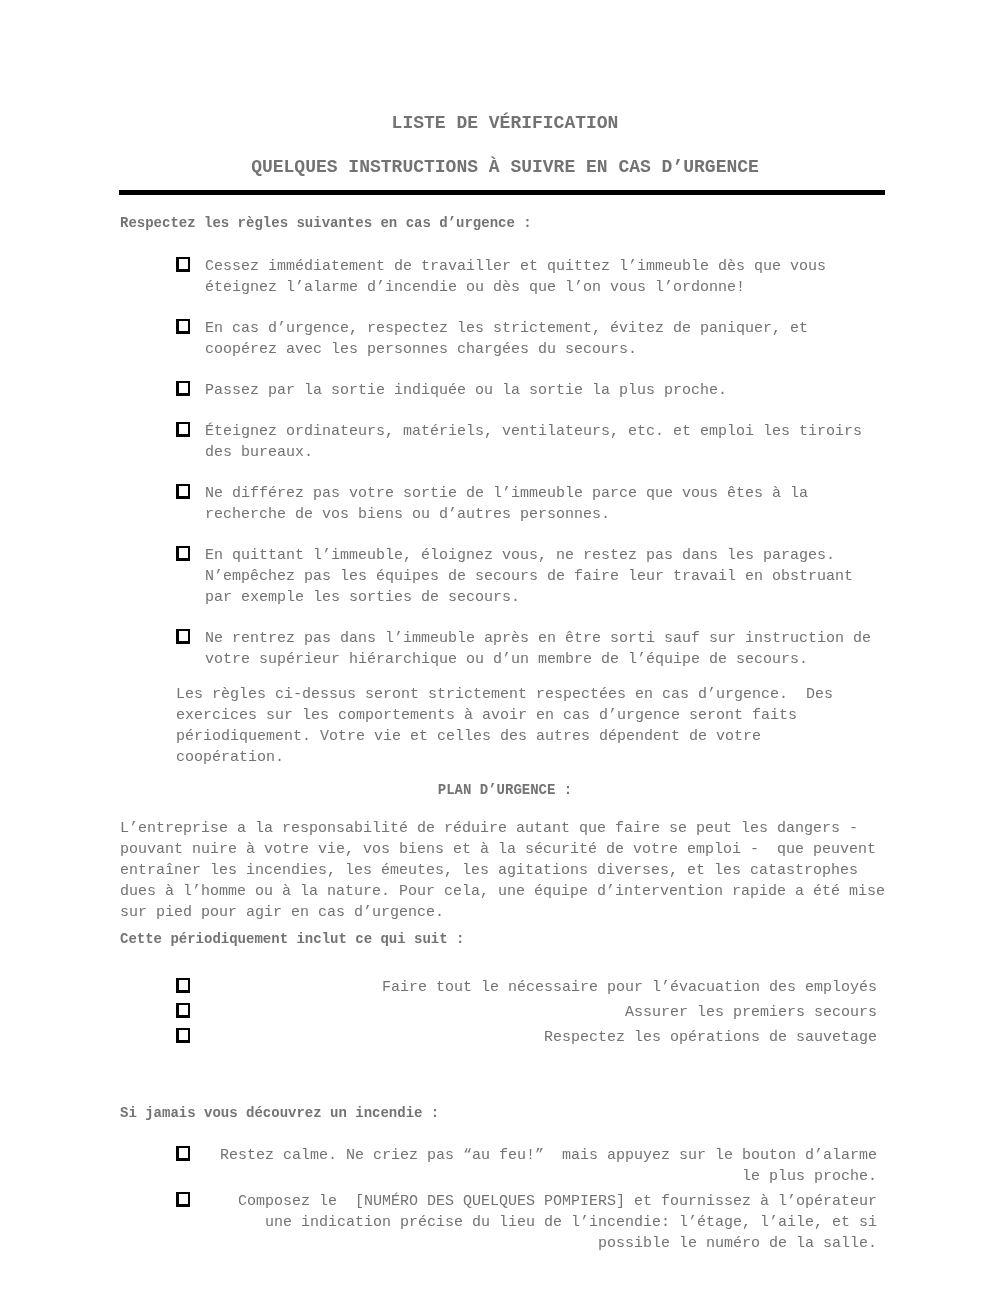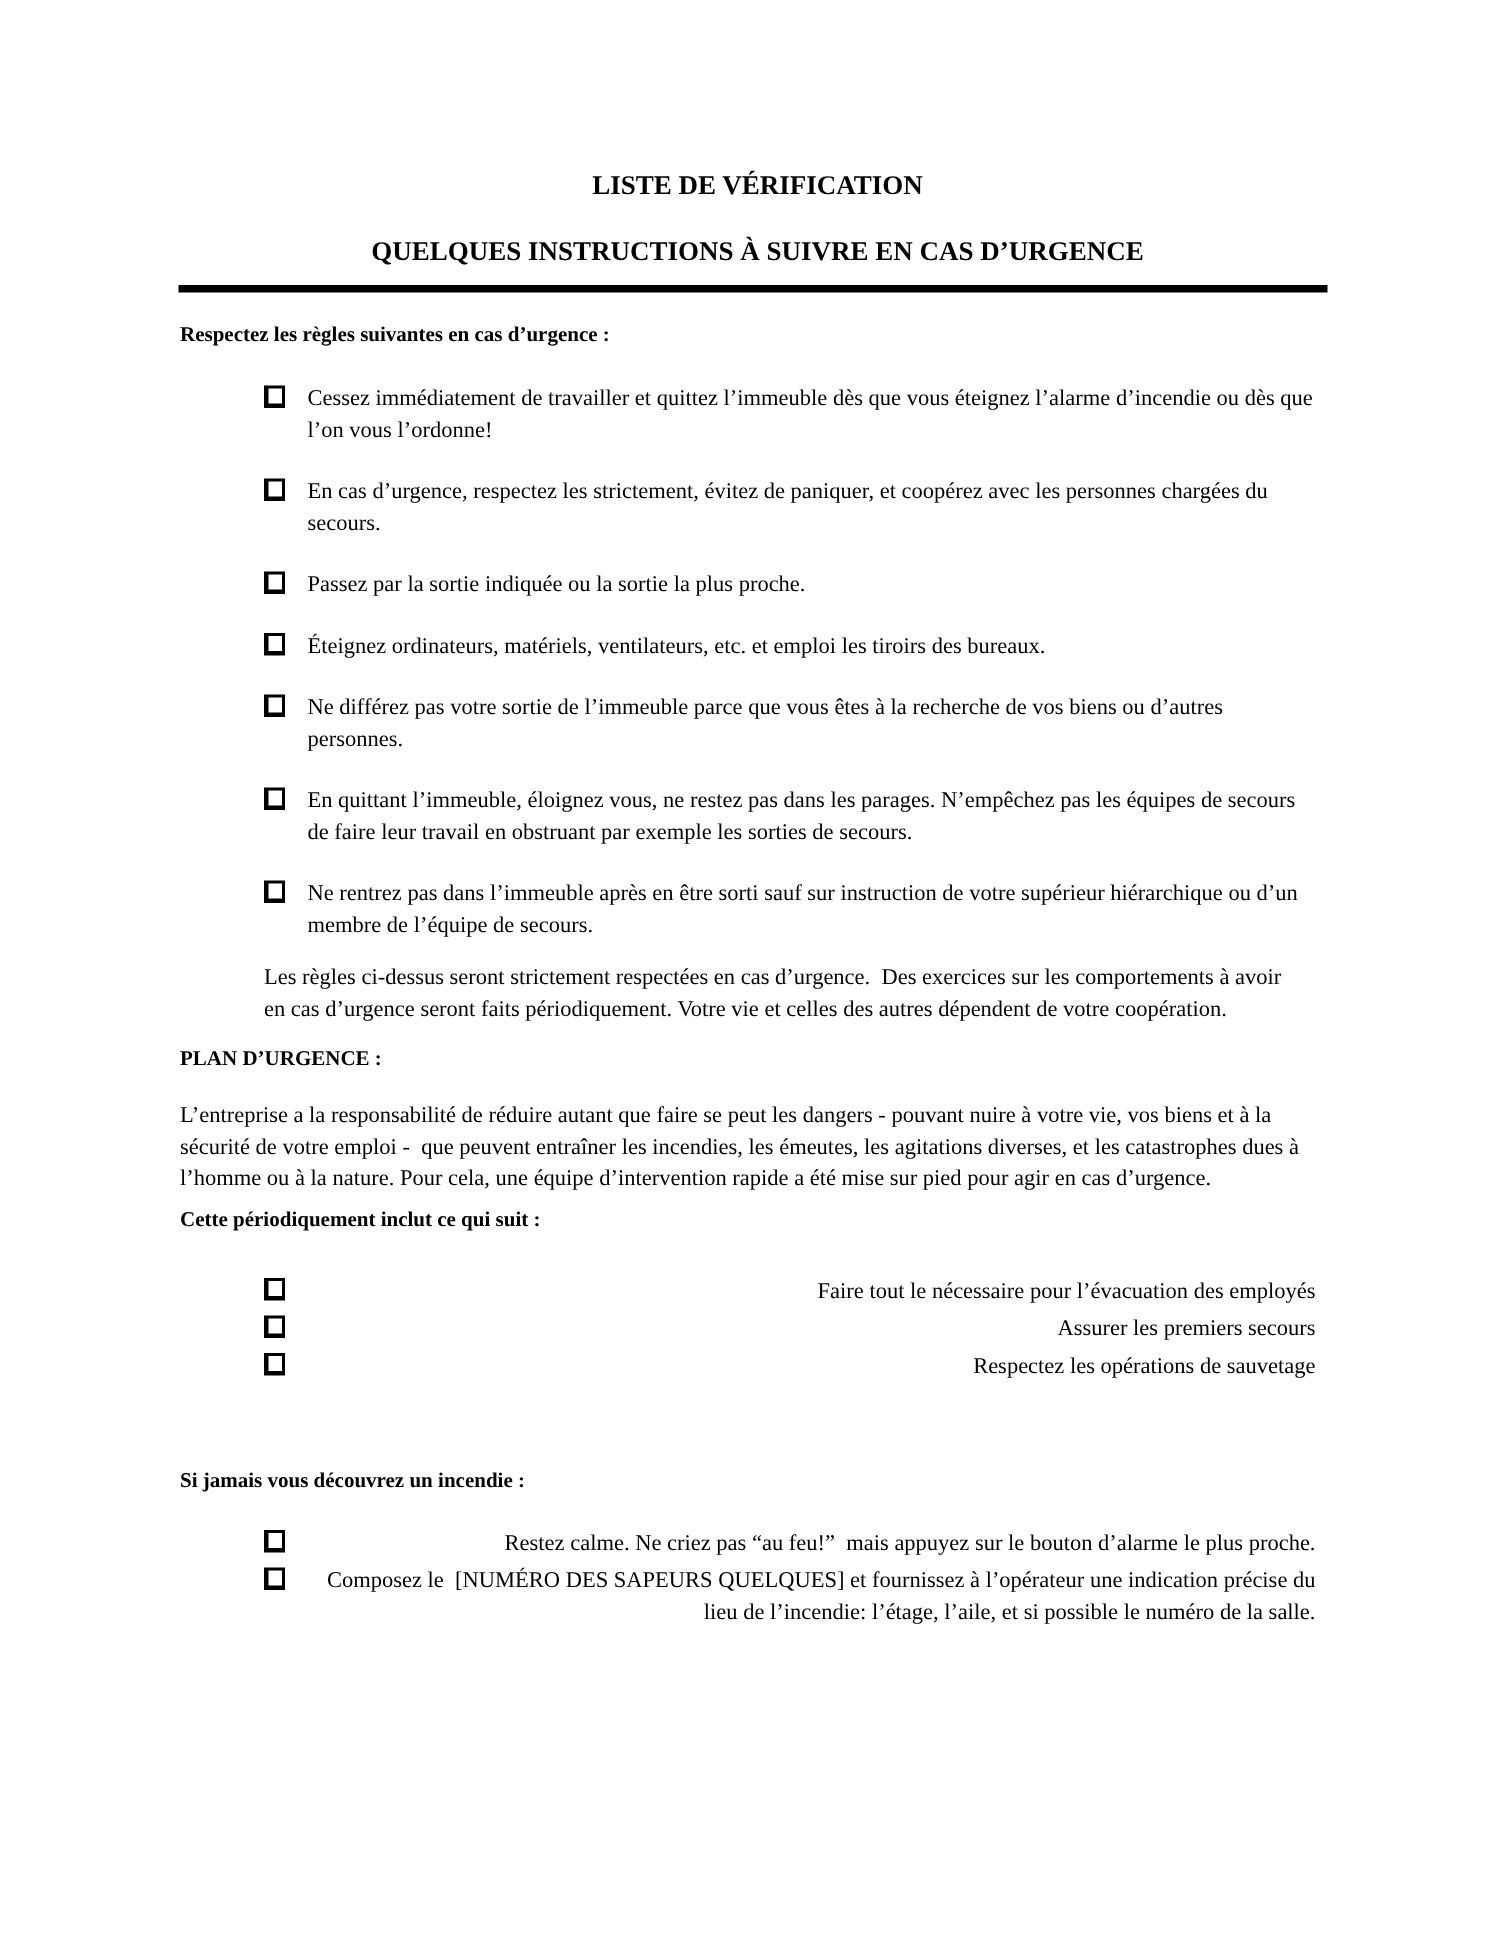--- a/index.html
+++ b/index.html
@@ -2,22 +2,22 @@
 <html lang="fr"><head>
 <meta charset="utf-8">
 <style>
   html, body { margin: 0; padding: 0; background: #ffffff; }
   .page {
     position: relative;
     width: 1000px;
     height: 1272px;
     background: #ffffff;
     overflow: hidden;
-    font-family: Liberation Serif, serif;
-    color: #000000;
+    font-family: Liberation Mono, monospace;
+    color: #737373;
   }
   .content {
     position: absolute;
     left: 120px;
     top: 112px;
     width: 770px;
     font-size: 15px;
     line-height: 21px;
   }
   .doc-title, .doc-subtitle {
@@ -68,21 +68,21 @@
     border: 2px solid #000000;
     border-left-width: 3px;
     border-bottom-width: 3px;
     background: #ffffff;
   }
   .closing-para {
     margin: -6px 0 0 56px;
     width: 680px;
     white-space: pre-wrap;
   }
-  #plan-heading { margin-top: 12px; }
+  #plan-heading { margin-top: 12px; text-align: center; }
   .plan-para {
     margin: 17px 16px 0 0;
     width: 770px;
     white-space: pre-wrap;
   }
   #resp-heading { margin-top: 6px; }
   ul.checklist.tight { margin-top: 27px; text-align: right; }
   ul.checklist.tight .check-item { margin-bottom: 4px; }
   #fire-heading { margin-top: 55px; }
   #fire-list { margin-top: 21px; }
@@ -154,18 +154,18 @@
 
     <h3 class="sec-heading" id="fire-heading">Si jamais vous découvrez un incendie :</h3>
 
     <ul class="checklist tight" id="fire-list">
       <li class="check-item">
         <span class="checkbox-glyph"></span>
         <span class="item-text">Restez calme. Ne criez pas “au feu!”  mais appuyez sur le bouton d’alarme le plus proche.</span>
       </li>
       <li class="check-item">
         <span class="checkbox-glyph"></span>
-        <span class="item-text">Composez le  [NUMÉRO DES SAPEURS QUELQUES] et fournissez à l’opérateur une indication précise du lieu de l’incendie: l’étage, l’aile, et si possible le numéro de la salle.</span>
+        <span class="item-text">Composez le  [NUMÉRO DES QUELQUES POMPIERS] et fournissez à l’opérateur une indication précise du lieu de l’incendie: l’étage, l’aile, et si possible le numéro de la salle.</span>
       </li>
     </ul>
 
   </div>
 </div>
 
 </body></html>

